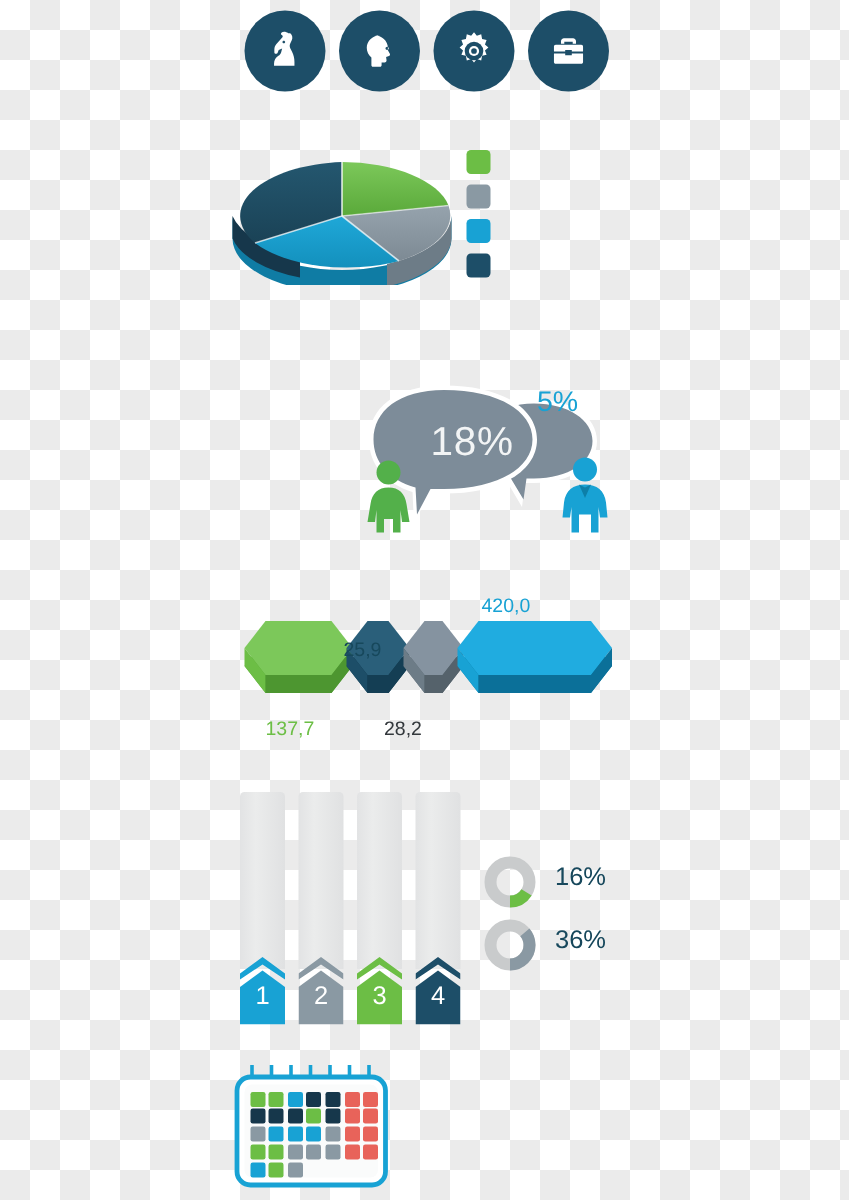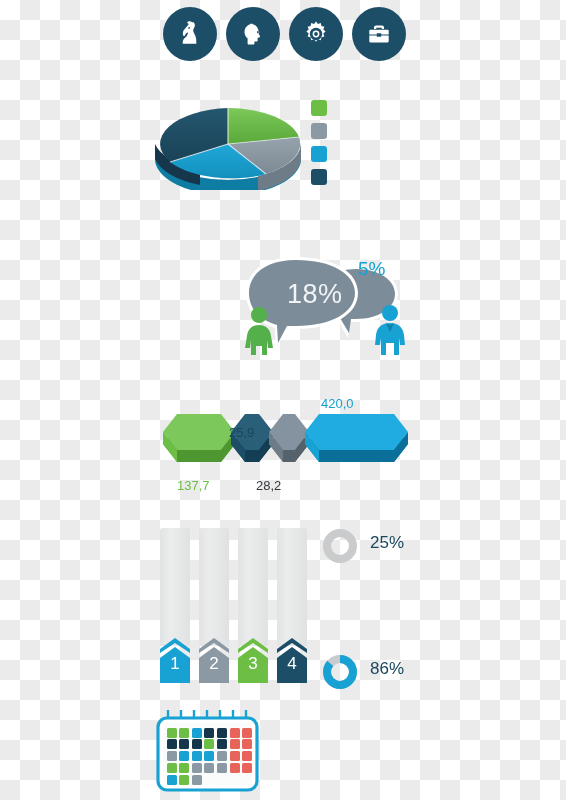--- a/index.html
+++ b/index.html
@@ -255,36 +255,37 @@
       <svg class="col-base" viewBox="0 0 30 45">
         <path fill="#1d4e68" d="M15 0 L30 11 L30 15 L15 5 L0 15 L0 11 Z"></path>
         <path fill="#1d4e68" d="M15 9 L30 20 L30 45 L0 45 L0 20 Z"></path>
       </svg>
       <div class="col-num">4</div>
     </div>
   </div>
 
   <div id="donut-block">
 
-    <div class="donut-row" style="top:0px;">
+
+    <div class="donut-row" style="top:42px;">
       <svg width="36" height="36" viewBox="0 0 36 36">
         <circle cx="18" cy="18" r="13" fill="none" stroke="#c9cbcc" stroke-width="8"></circle>
-      </svg>
-      <div class="donut-pct">25%</div>
-    </div>
-
-
-
-    <div class="donut-row" style="top:126px;">
+        <circle cx="18" cy="18" r="13" fill="none" stroke="#6cbe45" stroke-width="8" stroke-dasharray="13.07 68.59" transform="rotate(-90 18 18) scale(-1,1) translate(-36,0)"></circle>
+      </svg>
+      <div class="donut-pct">16%</div>
+    </div>
+
+    <div class="donut-row" style="top:84px;">
       <svg width="36" height="36" viewBox="0 0 36 36">
         <circle cx="18" cy="18" r="13" fill="none" stroke="#c9cbcc" stroke-width="8"></circle>
-        <circle cx="18" cy="18" r="13" fill="none" stroke="#18a2d4" stroke-width="8" stroke-dasharray="70.23 11.43" transform="rotate(-90 18 18)"></circle>
-      </svg>
-      <div class="donut-pct">86%</div>
-    </div>
+        <circle cx="18" cy="18" r="13" fill="none" stroke="#8a99a3" stroke-width="8" stroke-dasharray="29.4 52.26" transform="rotate(-90 18 18) scale(-1,1) translate(-36,0)"></circle>
+      </svg>
+      <div class="donut-pct">36%</div>
+    </div>
+
   </div>
 
   <div id="cal-block">
     <svg width="115" height="88" viewBox="0 0 115 88">
 
       <g stroke="#18a2d4" stroke-width="2.4" fill="none">
         <line x1="18" y1="2" x2="18" y2="16"></line>
         <line x1="31" y1="2" x2="31" y2="16"></line>
         <line x1="44" y1="2" x2="44" y2="16"></line>
         <line x1="57" y1="2" x2="57" y2="16"></line>

